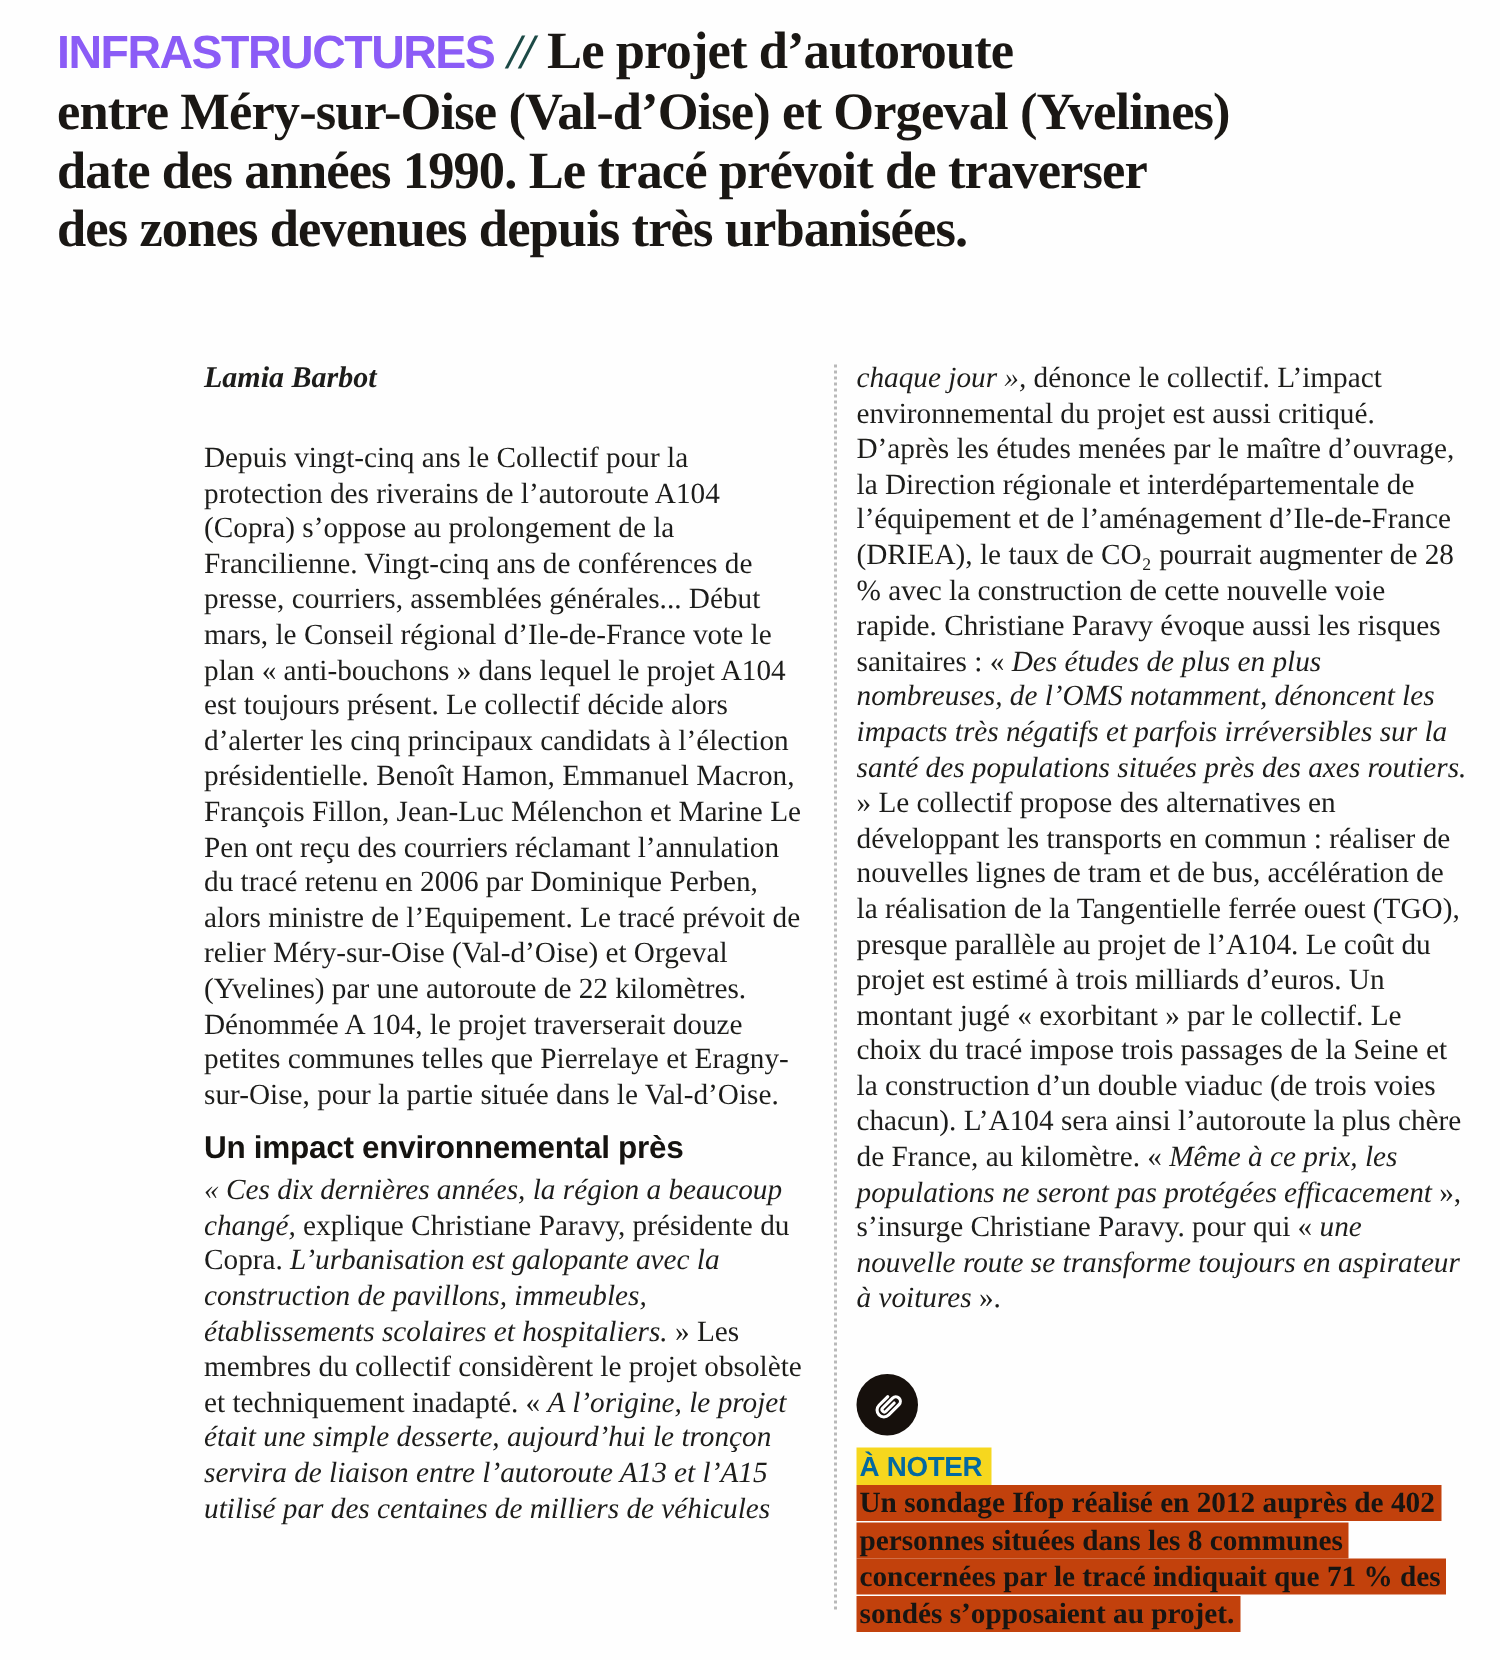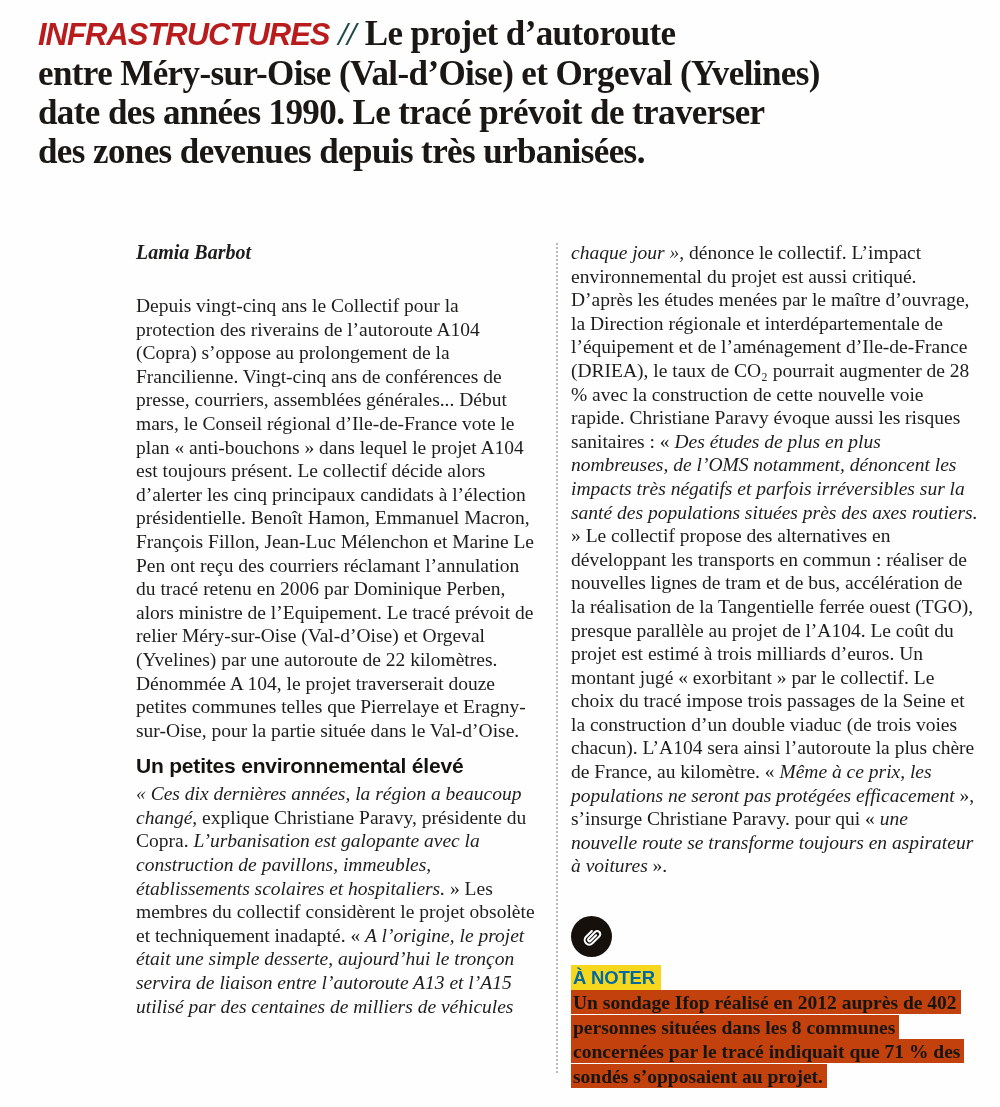--- a/index.html
+++ b/index.html
@@ -9,21 +9,21 @@
     font-family:"Liberation Serif", serif; color:#1d1d1b; overflow:hidden;
   }
   
   .headline {
     position:absolute; left:38px; top:14px; width:950px;
     font-weight:bold; font-size:35px; line-height:39px; letter-spacing:-0.6px;
     color:#1a1714;
   }
   .kicker {
     font-family:"Liberation Sans", sans-serif; font-weight:bold;
-    font-size:31px; letter-spacing:-1px; color:#b91c1c; margin-right:9px;font-style:italic;
+    font-size:31px; letter-spacing:-1px; color:#8b5cf6; margin-right:9px;
   }
   .slashes { color:#1c4a46; font-size:33px; font-weight:bold; margin-right:9px; font-style:italic; }
   .headline-text { white-space:pre-line; }
   
   .col { position:absolute; top:241px; width:406px; }
   .col-left { left:136px; }
   .col-right { left:571px; width:407px; }
   .divider {
     position:absolute; left:556px; top:243px; height:830px; width:0;
     border-left:2px dotted #b9b9b9;
@@ -67,21 +67,21 @@
 date des années 1990. Le tracé prévoit de traverser
 des zones devenues depuis très urbanisées.</span>
   </div>
 
   <div class="divider"></div>
 
   <div class="col col-left">
     <div class="byline">Lamia Barbot</div>
     <div>
         <p class="body-p"><span>Depuis vingt-cinq ans le Collectif pour la protection des riverains de l’autoroute A104 (Copra) s’oppose au prolongement de la Francilienne. Vingt-cinq ans de conférences de presse, courriers, assemblées générales... Début mars, le Conseil régional d’Ile-de-France vote le plan « anti-bouchons » dans lequel le projet A104 est toujours présent. Le collectif décide alors d’alerter les cinq principaux candidats à l’élection présidentielle. Benoît Hamon, Emmanuel Macron, François Fillon, Jean-Luc Mélenchon et Marine Le Pen ont reçu des courriers réclamant l’annulation du tracé retenu en 2006 par Dominique Perben, alors ministre de l’Equipement. Le tracé prévoit de relier Méry-sur-Oise (Val-d’Oise) et Orgeval (Yvelines) par une autoroute de 22 kilomètres. Dénommée A 104, le projet traverserait douze petites communes telles que Pierrelaye et Eragny-sur-Oise, pour la partie située dans le Val-d’Oise.</span></p>
-        <h3 class="subhead">Un petites environnemental élevé</h3>
+        <h3 class="subhead">Un impact environnemental près</h3>
         <p class="body-p"><span class="it">« Ces dix dernières années, la région a beaucoup changé,</span><span> explique Christiane Paravy, présidente du Copra. </span><span class="it">L’urbanisation est galopante avec la construction de pavillons, immeubles, établissements scolaires et hospitaliers.</span><span> » Les membres du collectif considèrent le projet obsolète et techniquement inadapté. « </span><span class="it">A l’origine, le projet était une simple desserte, aujourd’hui le tronçon servira de liaison entre l’autoroute A13 et l’A15 utilisé par des centaines de milliers de véhicules</span></p>
       </div>
   </div>
 
   <div class="col col-right">
     <div>
         <p class="body-p"><span class="it">chaque jour »,</span><span> dénonce le collectif. L’impact environnemental du projet est aussi critiqué. D’après les études menées par le maître d’ouvrage, la Direction régionale et interdépartementale de l’équipement et de l’aménagement d’Ile-de-France (DRIEA), le taux de CO₂ pourrait augmenter de 28 % avec la construction de cette nouvelle voie rapide. Christiane Paravy évoque aussi les risques sanitaires : « </span><span class="it">Des études de plus en plus nombreuses, de l’OMS notamment, dénoncent les impacts très négatifs et parfois irréversibles sur la santé des populations situées près des axes routiers.</span><span> » Le collectif propose des alternatives en développant les transports en commun : réaliser de nouvelles lignes de tram et de bus, accélération de la réalisation de la Tangentielle ferrée ouest (TGO), presque parallèle au projet de l’A104. Le coût du projet est estimé à trois milliards d’euros. Un montant jugé « exorbitant » par le collectif. Le choix du tracé impose trois passages de la Seine et la construction d’un double viaduc (de trois voies chacun). L’A104 sera ainsi l’autoroute la plus chère de France, au kilomètre. « </span><span class="it">Même à ce prix, les populations ne seront pas protégées efficacement</span><span> », s’insurge Christiane Paravy. pour qui « </span><span class="it">une nouvelle route se transforme toujours en aspirateur à voitures</span><span> ».</span></p>
       </div>
   </div>
 

